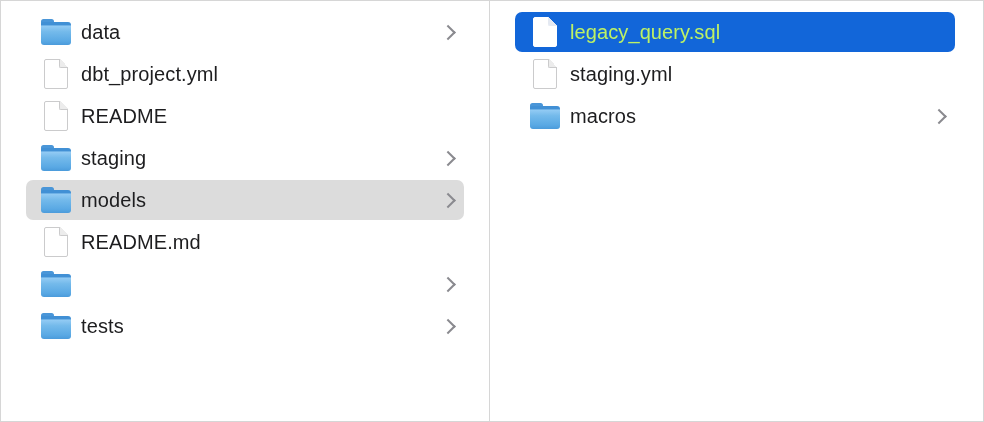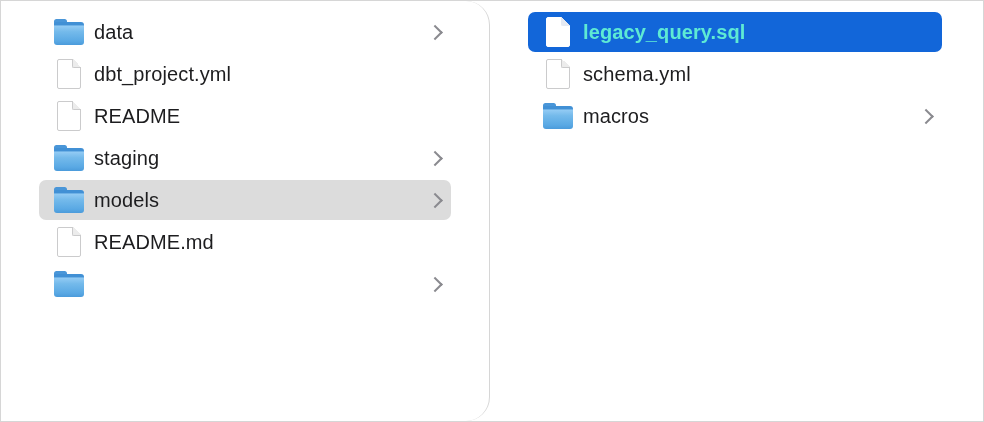--- a/index.html
+++ b/index.html
@@ -10,37 +10,37 @@
     --chev:#8a8a8f;
   }
   html,body{margin:0;padding:0;background:#fff;}
   .window{
     width:984px;height:422px;box-sizing:border-box;
     background:#ffffff;border:1px solid var(--divider);
     display:flex;
     font-family:"Liberation Sans",sans-serif;
     overflow:hidden;
   }
-  .pane{box-sizing:border-box;padding:9px 17px;overflow:hidden;border-radius:24px;}
+  .pane{box-sizing:border-box;padding:9px 4px;overflow:hidden;}
   .pane-left{width:489px;border-right:1px solid var(--divider);flex:none;}
   .pane-right{flex:1;}
   ul.file-list{list-style:none;margin:0;padding:0;}
   .row{
     height:40px;margin:2px 21px;border-radius:7px;
     display:flex;align-items:center;gap:10px;
     padding-left:15px;
   }
   .pane-right .row{margin:2px 24px 2px 21px;}
   .row.selected-gray{background:var(--sel-gray);}
   .row.selected-blue{background:var(--sel-blue);}
   .label{
     font-size:20px;color:var(--text);white-space:nowrap;
     letter-spacing:0.1px;
   }
-  .selected-blue .label{color:#5eead4;font-weight:bold;}
+  .selected-blue .label{color:#bef264;}
   .icon-slot{
     width:30px;height:34px;flex:none;
     display:flex;align-items:center;justify-content:center;
     position:relative;
   }
   
   .icon-folder{width:30px;height:26px;position:relative;flex:none;}
   .icon-folder::before{ 
     content:"";position:absolute;top:0;left:0;width:13px;height:8px;
     background:#4a96d8;border-radius:2.5px 2.5px 0 0;
@@ -123,35 +123,42 @@
             <span class="icon-file"></span>
           </span>
           <span class="label">README.md</span>
         </li>
         <li class="row">
           <span class="icon-slot">
             <span class="icon-folder"></span>
           </span>
           <span class="chevron"></span>
         </li>
+        <li class="row">
+          <span class="icon-slot">
+            <span class="icon-folder"></span>
+          </span>
+          <span class="label">tests</span>
+          <span class="chevron"></span>
+        </li>
       </ul>
   </div>
   <div class="pane pane-right">
     <ul class="file-list">
         <li class="row selected-blue">
           <span class="icon-slot">
             <span class="icon-file"></span>
           </span>
           <span class="label">legacy_query.sql</span>
         </li>
         <li class="row">
           <span class="icon-slot">
             <span class="icon-file"></span>
           </span>
-          <span class="label">schema.yml</span>
+          <span class="label">staging.yml</span>
         </li>
         <li class="row">
           <span class="icon-slot">
             <span class="icon-folder"></span>
           </span>
           <span class="label">macros</span>
           <span class="chevron"></span>
         </li>
       </ul>
   </div>

